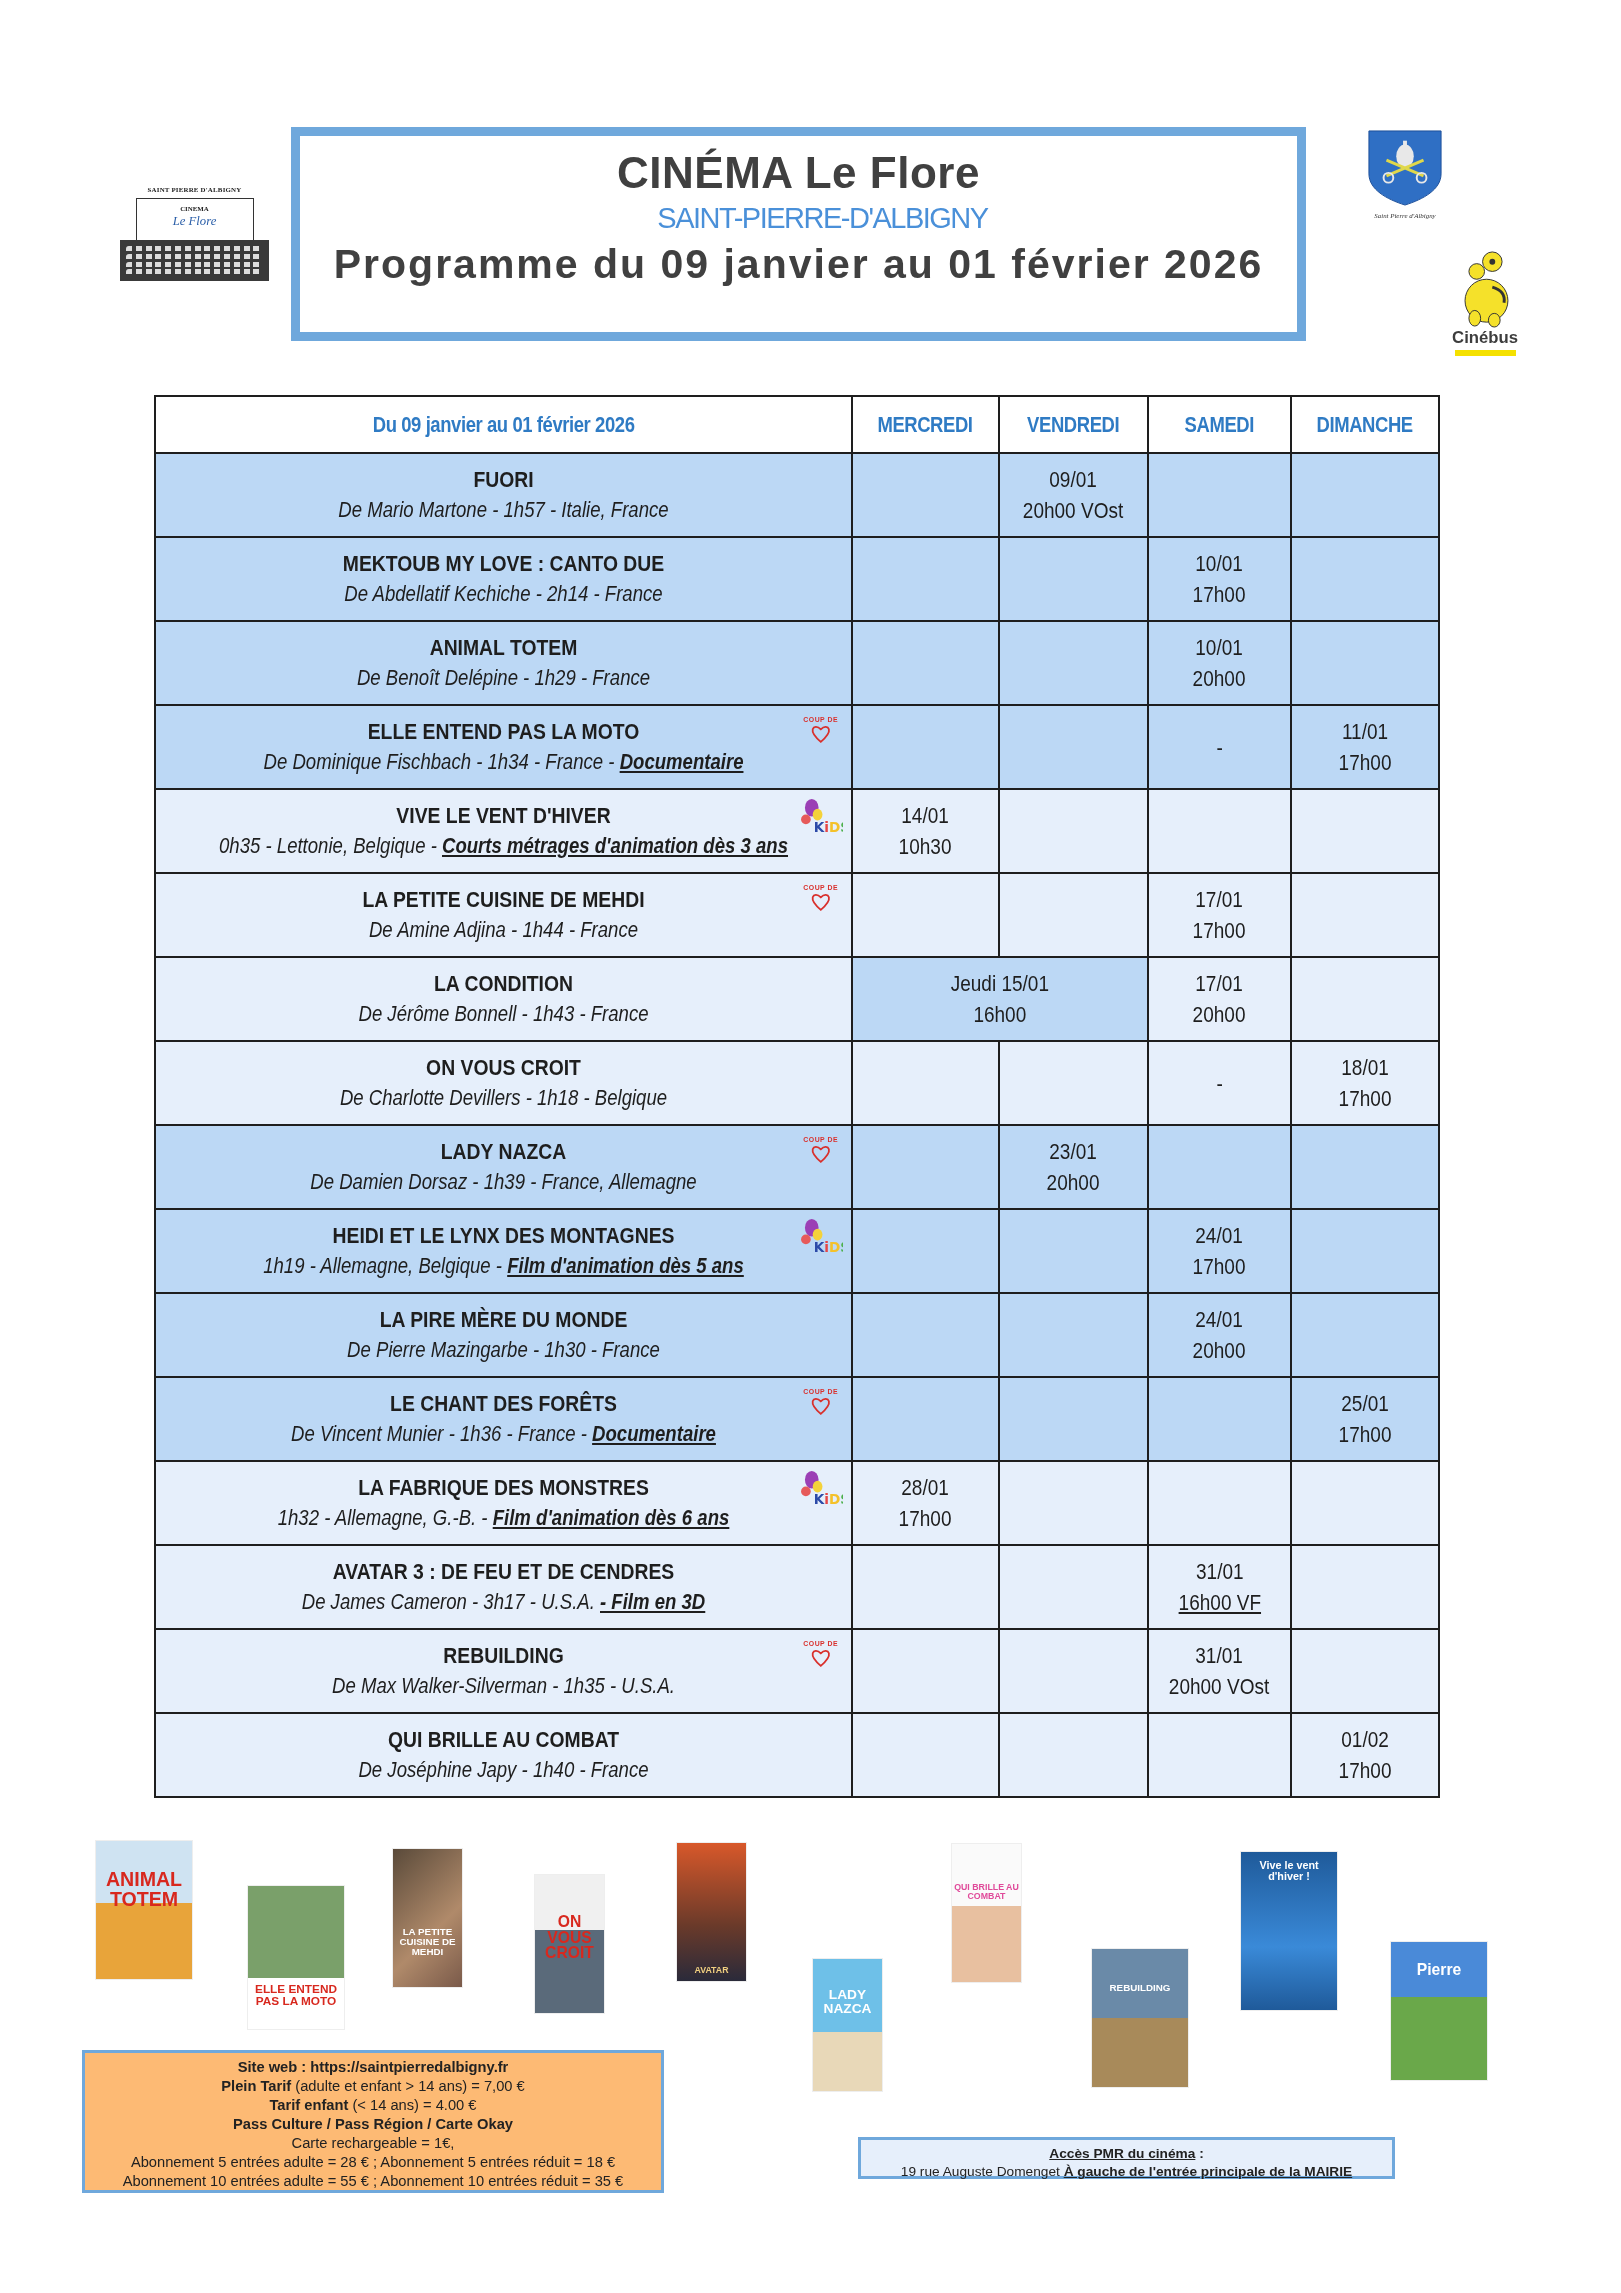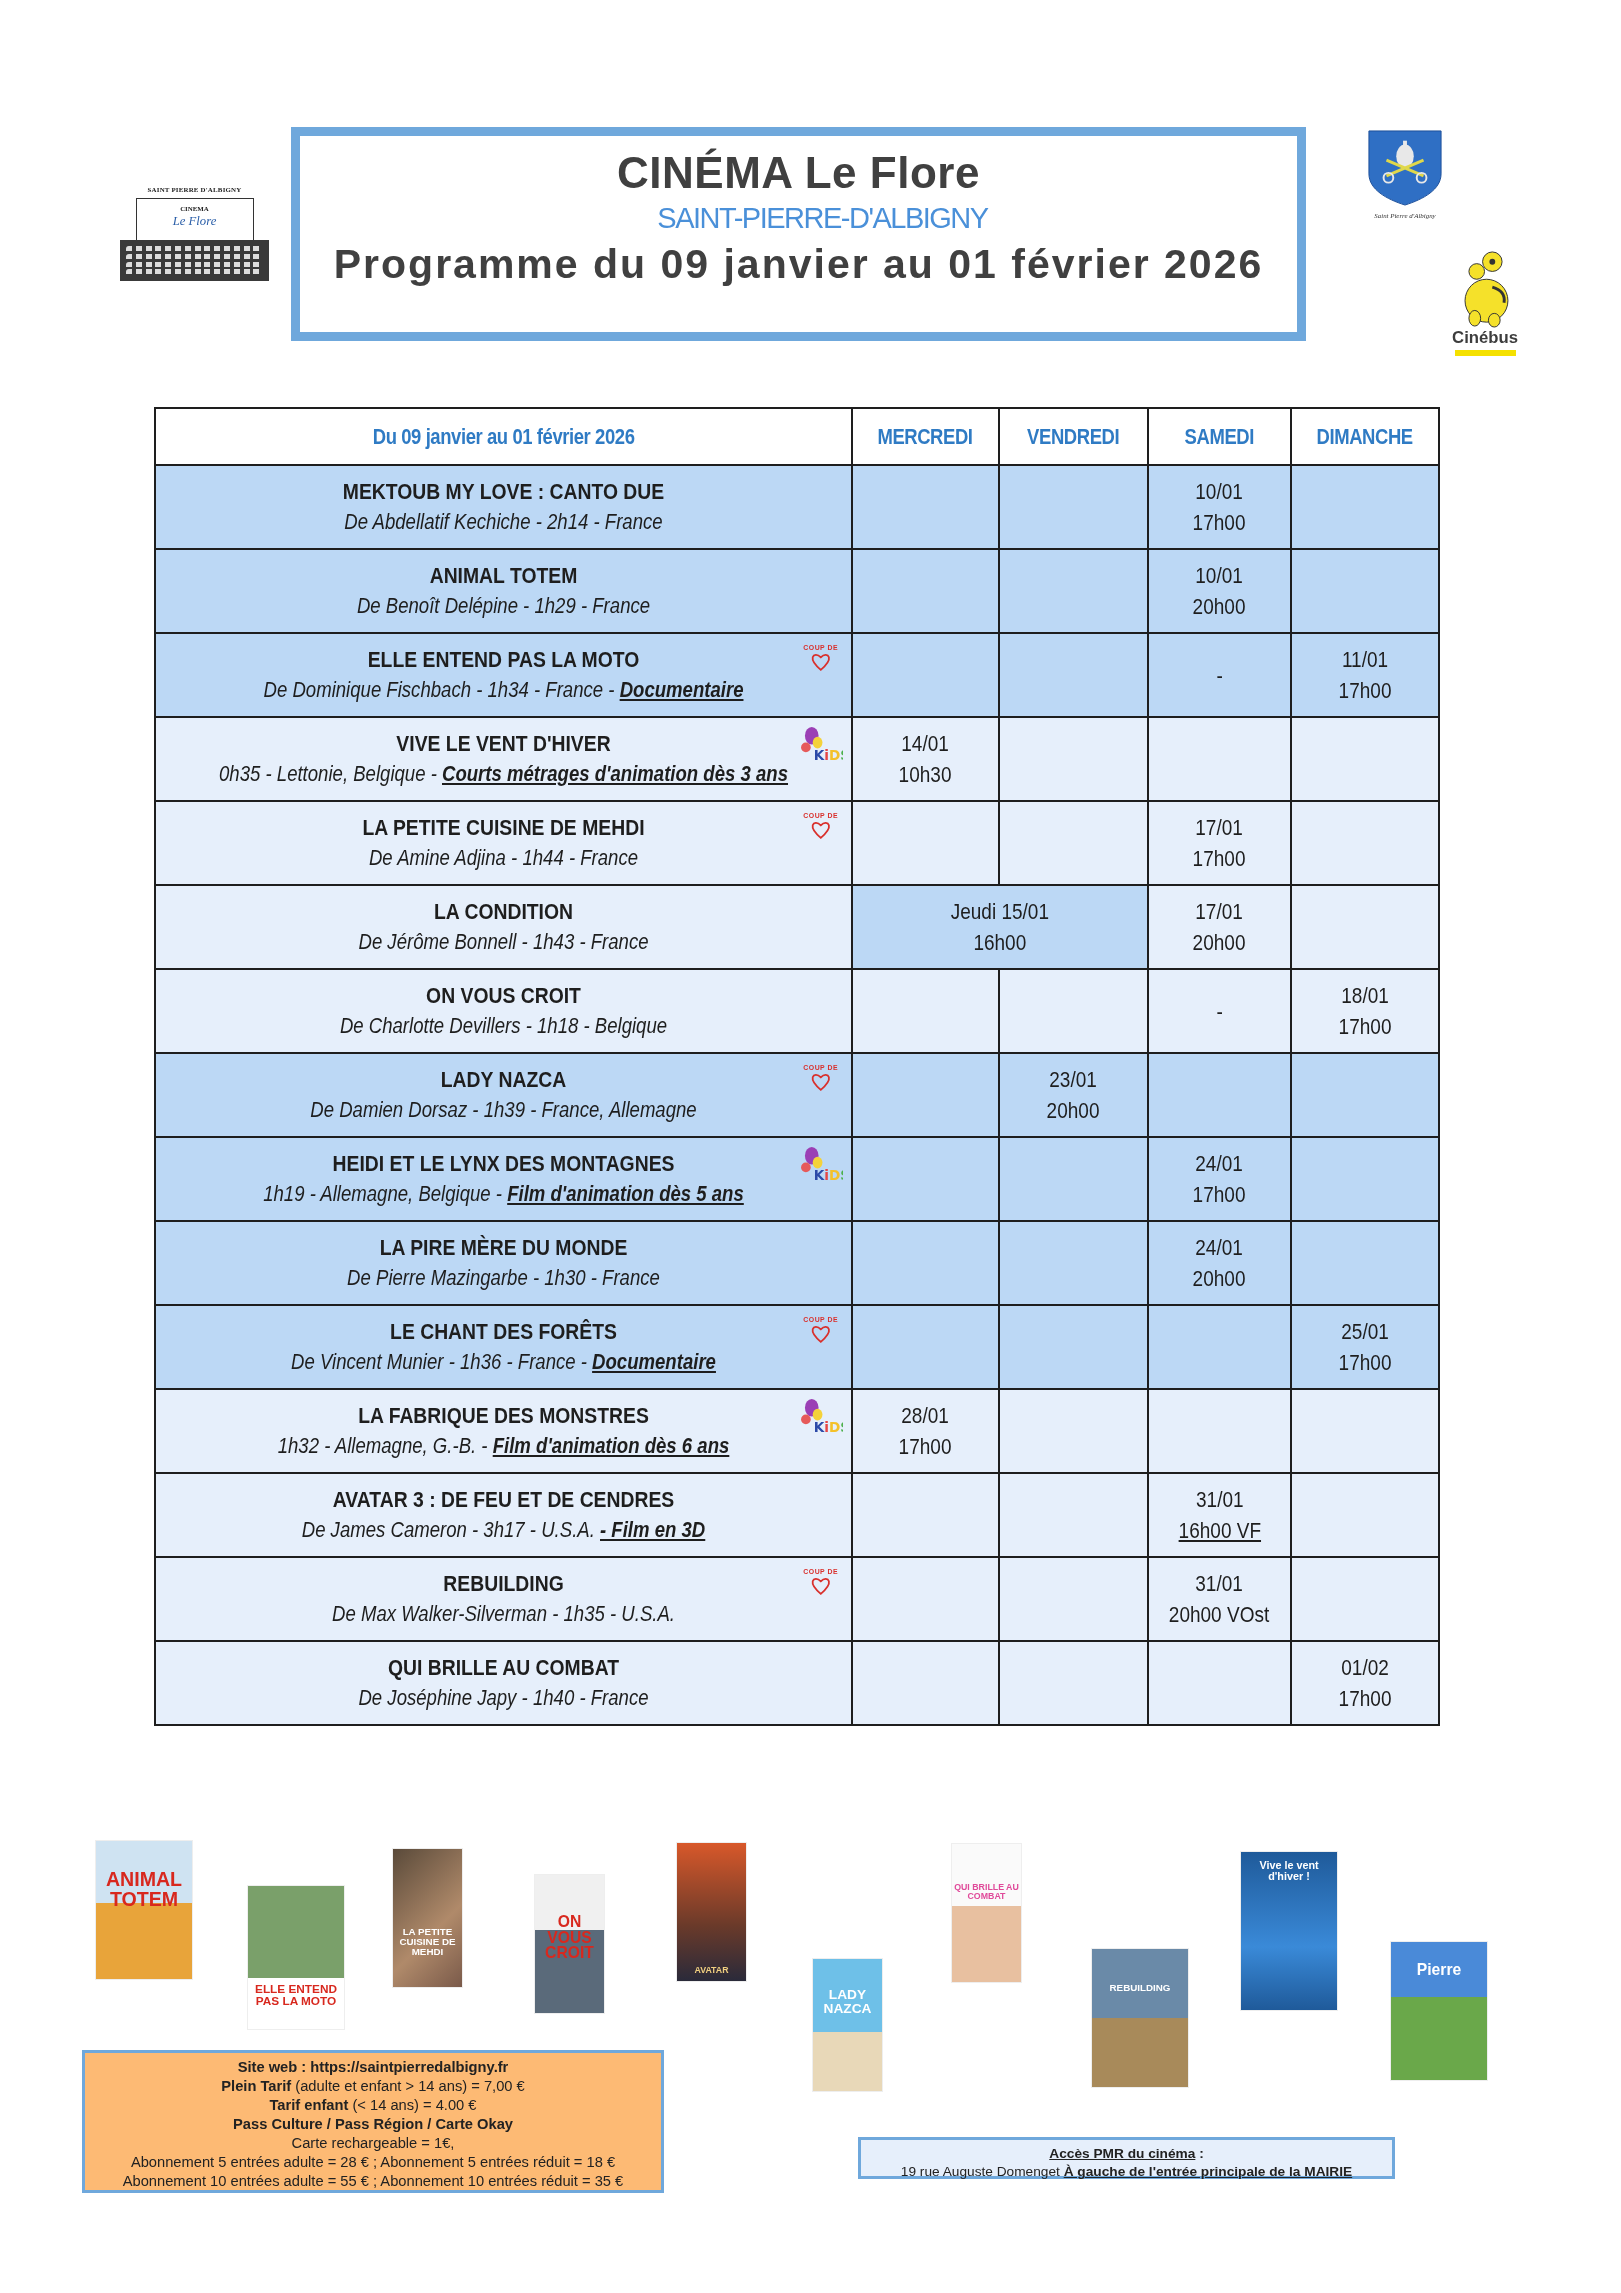--- a/index.html
+++ b/index.html
@@ -21,21 +21,21 @@
 
   .crest { position: absolute; left: 1365px; top: 129px; width: 80px; height: 78px; }
   .crest svg { width: 80px; height: 78px; }
   .crest-label { position: absolute; left: 1356px; top: 212px; width: 98px; text-align: center; font-family: "Liberation Serif", serif; font-style: italic; font-size: 6.9px; color: #333; }
 
   .cinebus { position: absolute; left: 1446px; top: 250px; width: 78px; height: 118px; text-align: center; }
   .cinebus svg { width: 69px; height: 78px; }
   .cinebus .name { font-weight: bold; font-size: 16.7px; color: #3d3d3d; margin-top: -3.9px; }
   .cinebus .tag { display: block; margin: 2px auto 0; width: 61px; height: 5.9px; background: #f5e100; font-size: 2.9px; color: #333; }
 
-  .prog { position: absolute; left: 154px; top: 407px; width: 1284px; border-collapse: collapse; table-layout: fixed; }
+  .prog { position: absolute; left: 154px; top: 395px; width: 1284px; border-collapse: collapse; table-layout: fixed; }
   .prog td, .prog th { border: 2.5px solid #1e1e1e; text-align: center; vertical-align: middle; }
   .prog th { height: 57px; background: #fff; color: #2f7bc4; font-family: "Liberation Sans", sans-serif; font-weight: bold; font-size: 22.5px; letter-spacing: -0.5px; transform-origin: center; }
   .prog th span { display: inline-block; transform: scaleX(0.82); }
   .prog tr.row td { height: 84px; }
   .prog tr.dark td { background: #bcd8f5; }
   .prog tr.light td { background: #e6effb; }
   .prog td.span-cell { background: #bcd8f5 !important; }
   .prog td.film { position: relative; }
   .film .ftitle { font-weight: bold; font-size: 22.5px; color: #1e1e1e; display: block; transform: scaleX(0.86); }
   .film .fmeta { font-style: italic; font-size: 21.6px; color: #1e1e1e; display: block; margin-top: 3.9px; transform: scaleX(0.86); white-space: nowrap; }
@@ -119,20 +119,30 @@
       <th><span>Du  09 janvier au 01 février 2026</span></th>
       <th><span>MERCREDI</span></th>
       <th><span>VENDREDI</span></th>
       <th><span>SAMEDI</span></th>
       <th><span>DIMANCHE</span></th>
     </tr>
   </thead>
   <tbody id="prog-body">
       <tr class="row dark">
         <td class="film">
+      <span class="ftitle">FUORI</span>
+      <span class="fmeta"><span>De Mario Martone - 1h57 - Italie, France</span></span>
+        </td>
+        <td></td>
+        <td><span class="show"><span class="">09/01</span><br><span class="">20h00 VOst</span></span></td>
+        <td></td>
+        <td></td>
+      </tr>
+      <tr class="row dark">
+        <td class="film">
       <span class="ftitle">MEKTOUB MY LOVE : CANTO DUE</span>
       <span class="fmeta"><span>De Abdellatif Kechiche - 2h14 - France</span></span>
         </td>
         <td></td>
         <td></td>
         <td><span class="show"><span class="">10/01</span><br><span class="">17h00</span></span></td>
         <td></td>
       </tr>
       <tr class="row dark">
         <td class="film">

